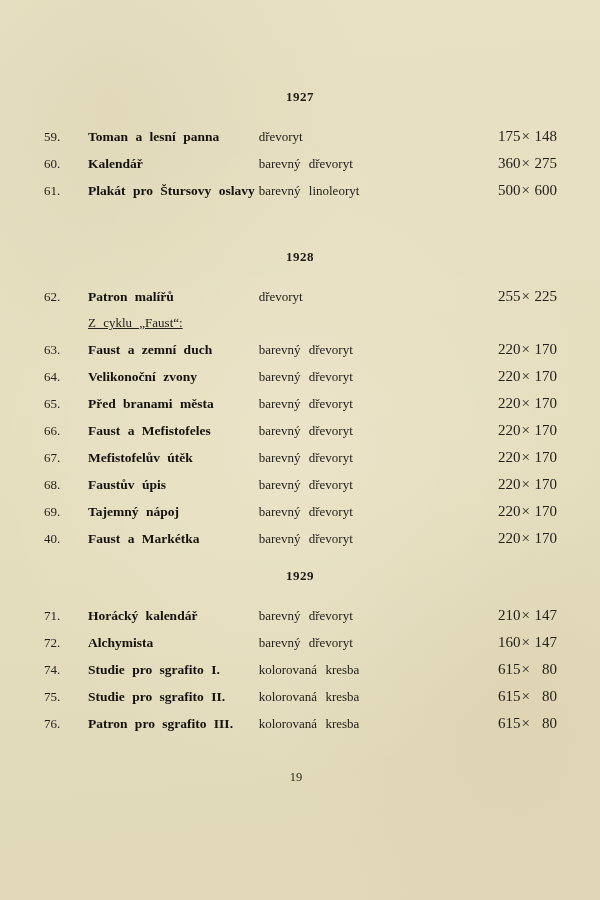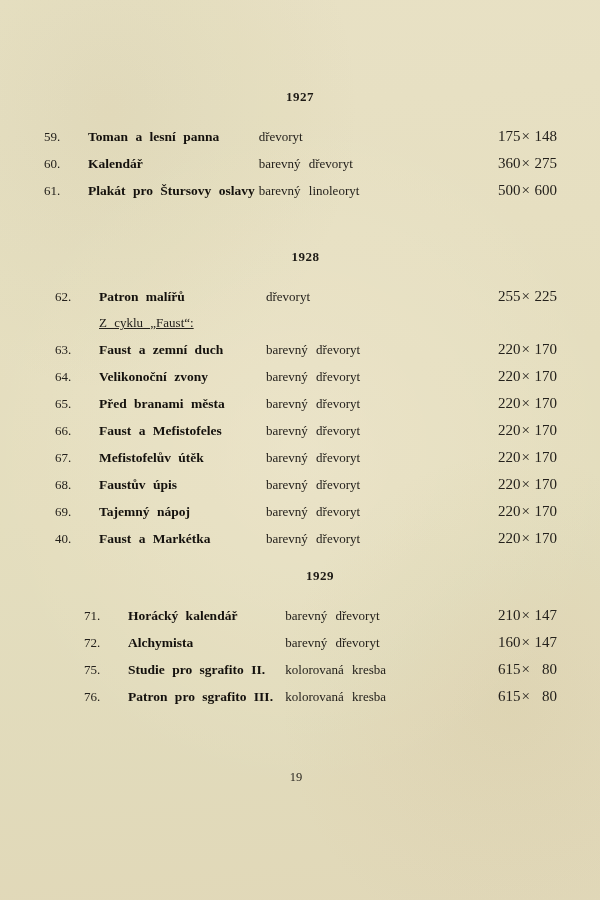--- a/index.html
+++ b/index.html
@@ -101,22 +101,22 @@
     position: absolute;
     left: 0;
     right: 8px;
     text-align: center;
     font-size: 12.5px;
     color: #2a2720;
   }
 
   
   #block-1927 { position: absolute; left: 0; right: 0; top: 89px; }
-  #block-1928 { position: absolute; left: 0; right: 0; top: 249px; padding-left: 11px; }
-  #block-1929 { position: absolute; left: 0; right: 0; top: 568px; margin-left: 40px; }
+  #block-1928 { position: absolute; left: 0; right: 0; top: 249px; }
+  #block-1929 { position: absolute; left: 0; right: 0; top: 568px; }
   .rows-gap { height: 18px; }
   .page-number { top: 770px; }
 </style>
 </head>
 <body>
 
 <div class="paper-texture"></div>
 
 <div class="page">
 
@@ -227,20 +227,26 @@
           <td class="col-tech">barevný dřevoryt</td>
           <td class="col-dim"><span class="dim-a">210</span><span class="dim-x">×</span><span class="dim-b">147</span></td>
         </tr>
         <tr>
           <td class="col-num">72.</td>
           <td class="col-title">Alchymista</td>
           <td class="col-tech">barevný dřevoryt</td>
           <td class="col-dim"><span class="dim-a">160</span><span class="dim-x">×</span><span class="dim-b">147</span></td>
         </tr>
         <tr>
+          <td class="col-num">74.</td>
+          <td class="col-title">Studie pro sgrafito I.</td>
+          <td class="col-tech">kolorovaná kresba</td>
+          <td class="col-dim"><span class="dim-a">615</span><span class="dim-x">×</span><span class="dim-b">80</span></td>
+        </tr>
+        <tr>
           <td class="col-num">75.</td>
           <td class="col-title">Studie pro sgrafito II.</td>
           <td class="col-tech">kolorovaná kresba</td>
           <td class="col-dim"><span class="dim-a">615</span><span class="dim-x">×</span><span class="dim-b">80</span></td>
         </tr>
         <tr>
           <td class="col-num">76.</td>
           <td class="col-title">Patron pro sgrafito III.</td>
           <td class="col-tech">kolorovaná kresba</td>
           <td class="col-dim"><span class="dim-a">615</span><span class="dim-x">×</span><span class="dim-b">80</span></td>

